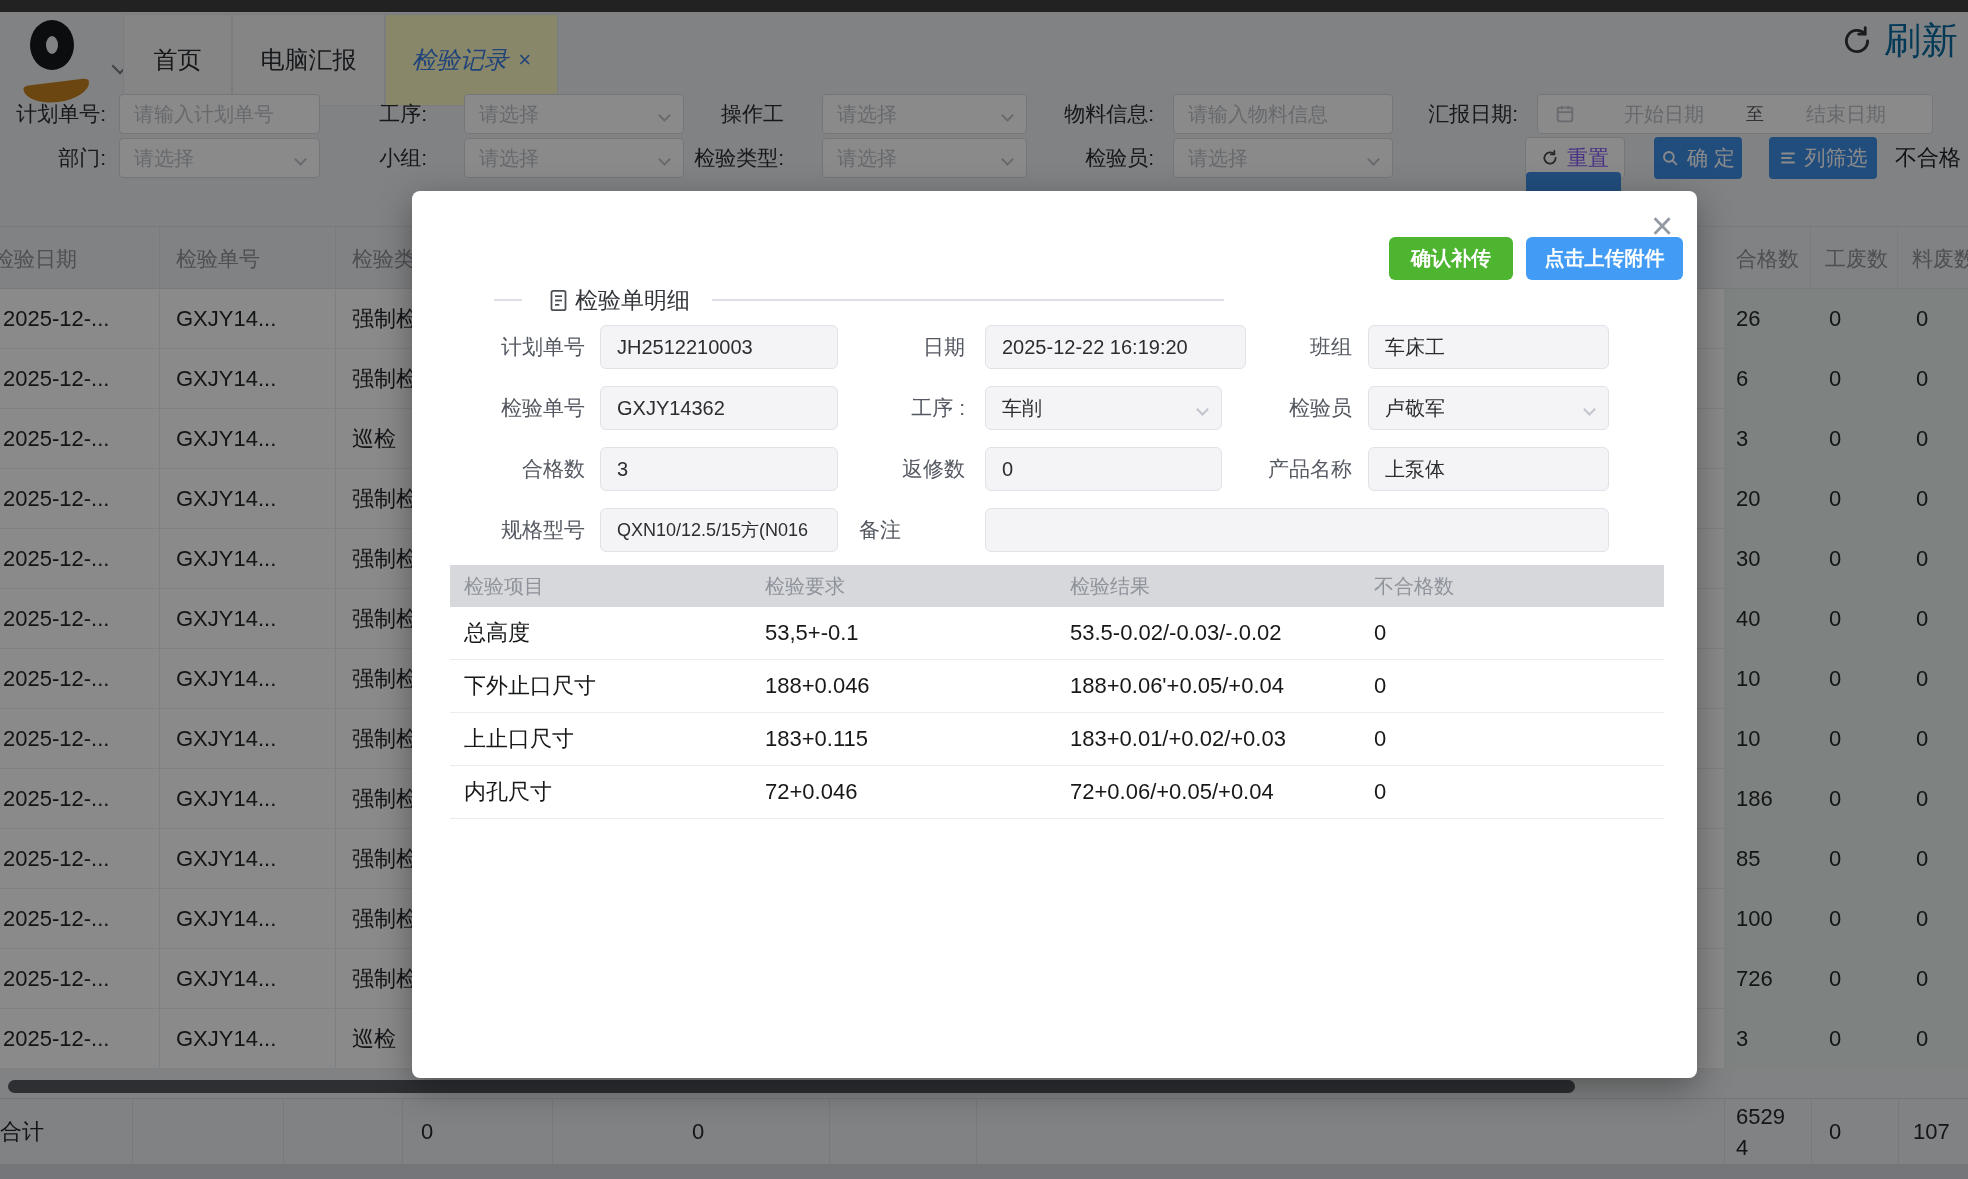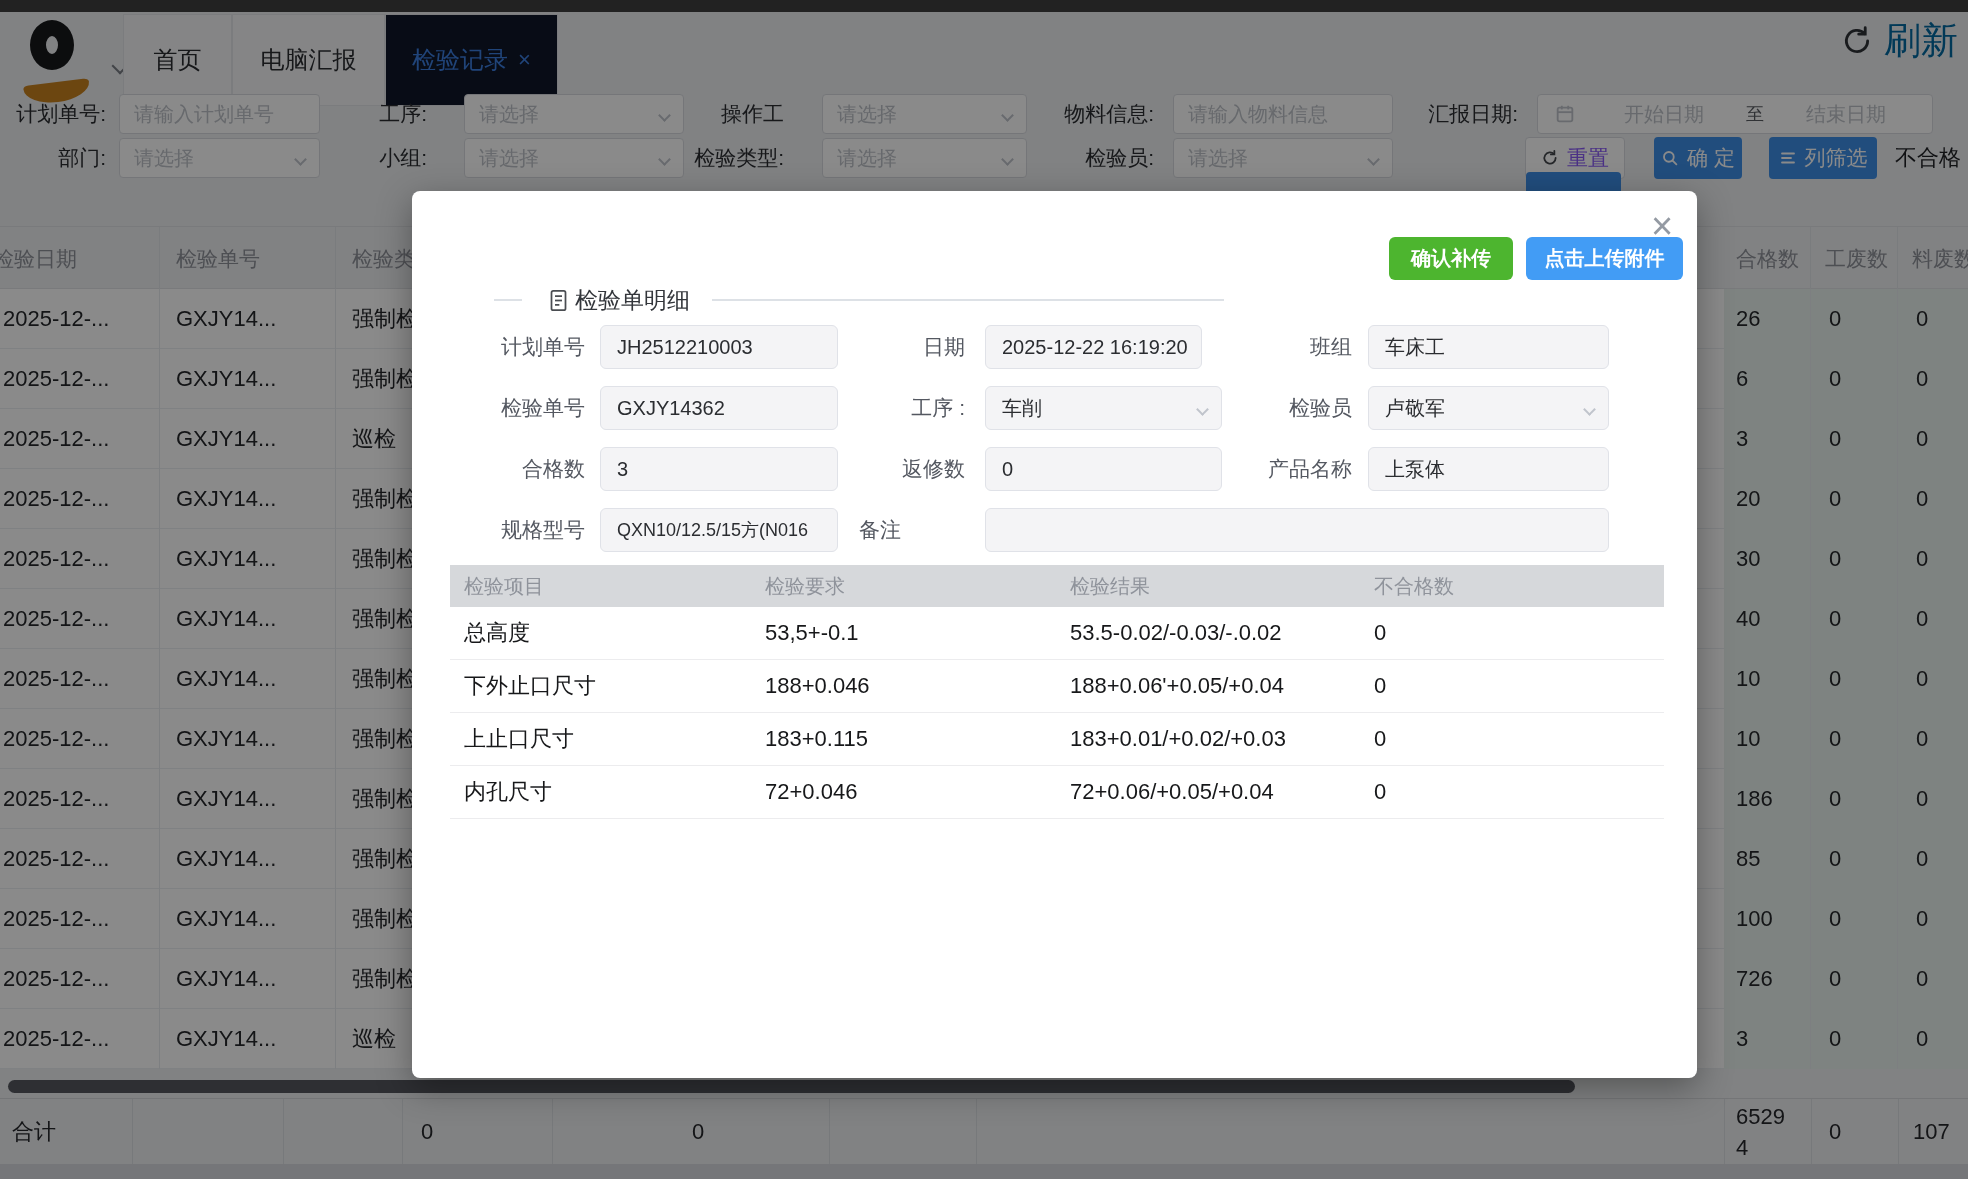--- a/index.html
+++ b/index.html
@@ -10,21 +10,21 @@
   .topstrip { position:absolute; left:0; top:0; width:1968px; height:12px; background:#3f3f3f; }
 
   
   .logo { position:absolute; left:22px; top:20px; width:110px; height:86px; }
   .logo-ring { position:absolute; left:8px; top:0; width:44px; height:50px; border:16px solid #17181a; border-radius:50%; }
   .logo-swoosh { position:absolute; left:2px; top:62px; width:66px; height:20px; background:#c8821f; border-radius:10% 10% 60% 60% / 20% 20% 100% 100%; transform:rotate(-7deg); }
   .logo-chev { position:absolute; left:92px; top:40px; width:12px; height:12px; border-right:2px solid #7a7e85; border-bottom:2px solid #7a7e85; transform:rotate(45deg); }
 
   
   .tab { position:absolute; top:14px; height:92px; display:flex; align-items:center; justify-content:center; gap:10px; background:#f5f6f8; border:1px solid #e3e5e9; font-size:24px; color:#2b2d31; }
-  .tab.active { background:#0f172a; color:#3c7ee0; }
+  .tab.active { background:#fef9c3; color:#3c7ee0;font-style:italic; }
   .tab .tab-x { font-size:22px; color:#3c7ee0; line-height:1; }
 
   
   .refresh { position:absolute; left:1840px; top:16px; display:flex; align-items:center; gap:10px; font-size:37px; color:#0369a1; font-weight:500; }
 
   
   .fl { position:absolute; height:40px; line-height:40px; font-size:21px; color:#2b2d31; text-align:right; white-space:nowrap; }
   .inp { position:absolute; height:40px; background:#fff; border:1px solid #d9dbe0; border-radius:4px; font-size:20px; color:#3b82f6; padding:0 14px; font-family:inherit; }
   .inp::placeholder { color:#bfc3c9; }
   .sel { position:absolute; height:40px; background:#fff; border:1px solid #d9dbe0; border-radius:4px; font-size:20px; color:#bfc3c9; line-height:38px; padding:0 14px; }
@@ -322,21 +322,21 @@
         <div class="cell c-type">巡检</div>
         <div class="cell c-ok green">3</div>
         <div class="cell c-gf green">0</div>
         <div class="cell c-lf green">0</div>
       </div>
     </div>
 
   <div class="hthumb"></div>
 
   <div class="tfoot">
-    <div class="fcell" style="left:12px;">合计</div>
+    <div class="fcell" style="left:0;">合计</div>
     <div class="fdiv" style="left:132px;"></div>
     <div class="fdiv" style="left:283px;"></div>
     <div class="fdiv" style="left:402px;"></div>
     <div class="fcell" style="left:421px;">0</div>
     <div class="fdiv" style="left:552px;"></div>
     <div class="fcell" style="left:692px;">0</div>
     <div class="fdiv" style="left:829px;"></div>
     <div class="fdiv" style="left:976px;"></div>
     <div class="fdiv" style="left:1724px;"></div>
     <div class="fwrap">65294</div>
@@ -366,21 +366,21 @@
           </svg>
         </span>
         <span>检验单明细</span>
       </div>
       <div class="m-line" style="left:300px;width:512px;"></div>
     </div>
 
     <div class="m-label" style="left:3px;top:134px;">计划单号</div>
     <div class="m-input" style="left:188px;top:134px;width:238px;">JH2512210003</div>
     <div class="m-label" style="left:383px;top:134px;">日期</div>
-    <div class="m-input" style="left:573px;top:134px;width:217px;">2025-12-22 16:19:20</div>
+    <div class="m-input" style="left:573px;top:134px;width:261px;">2025-12-22 16:19:20</div>
     <div class="m-label" style="left:770px;top:134px;">班组</div>
     <div class="m-input" style="left:956px;top:134px;width:241px;">车床工</div>
 
     <div class="m-label" style="left:3px;top:195px;">检验单号</div>
     <div class="m-input" style="left:188px;top:195px;width:238px;">GXJY14362</div>
     <div class="m-label" style="left:383px;top:195px;">工序 :</div>
     <div class="m-input" style="left:573px;top:195px;width:237px;">
       <span>车削</span>
       <span class="chev"></span>
     </div>

